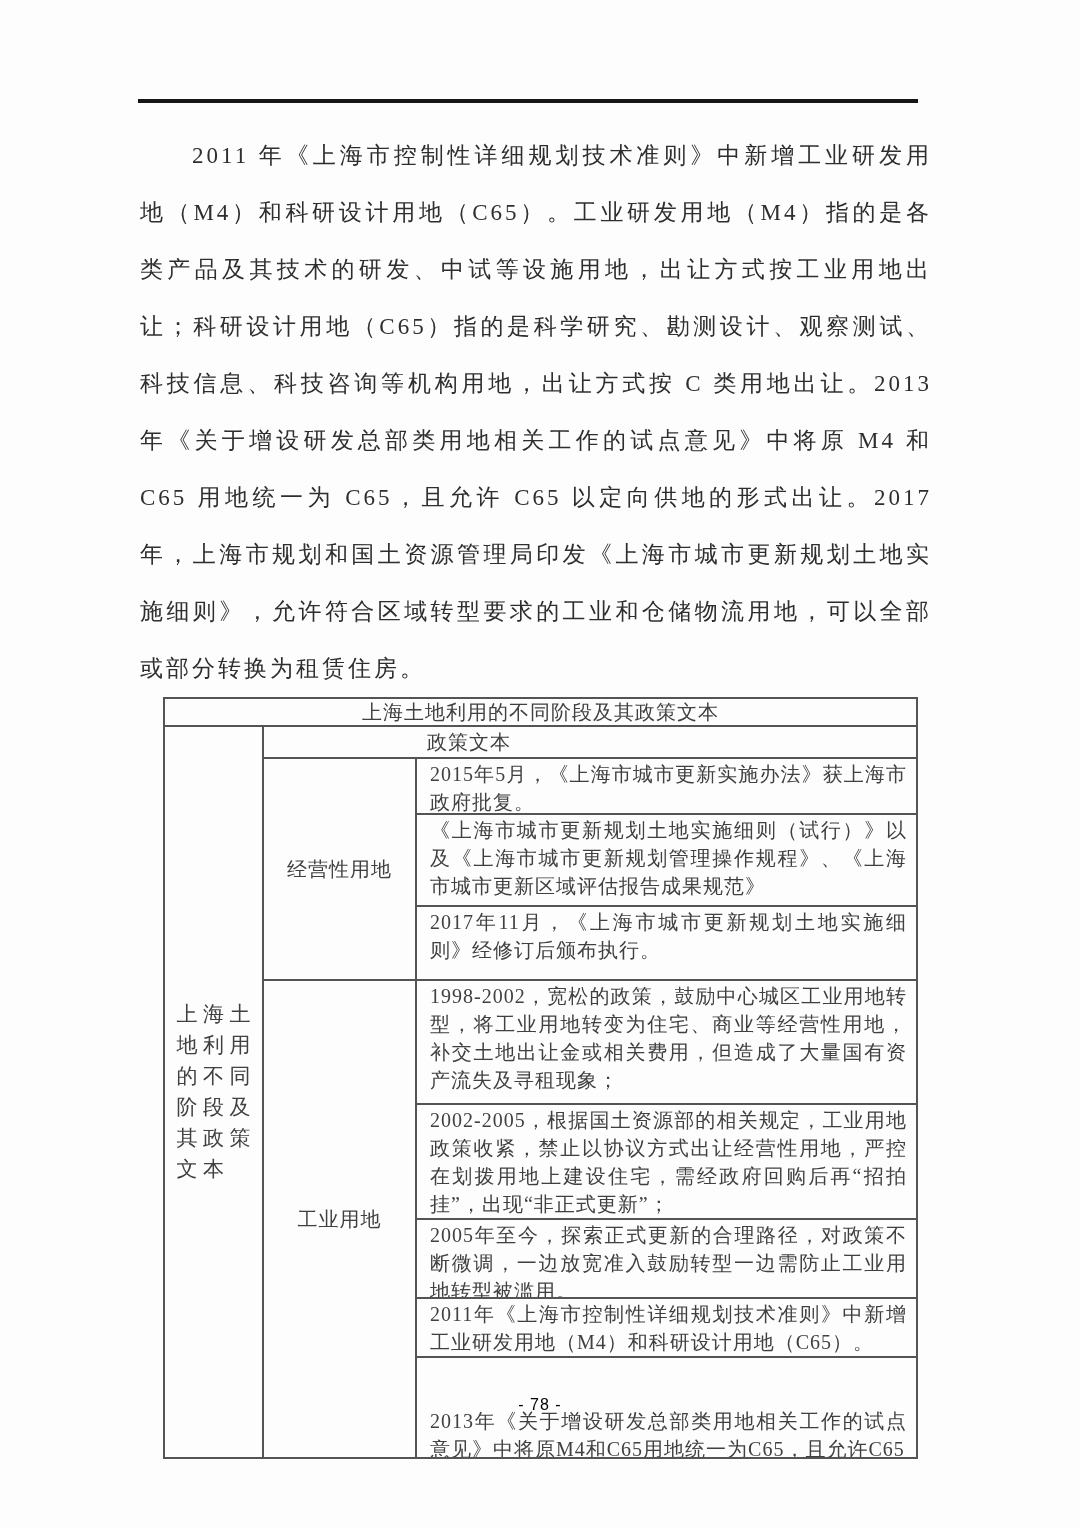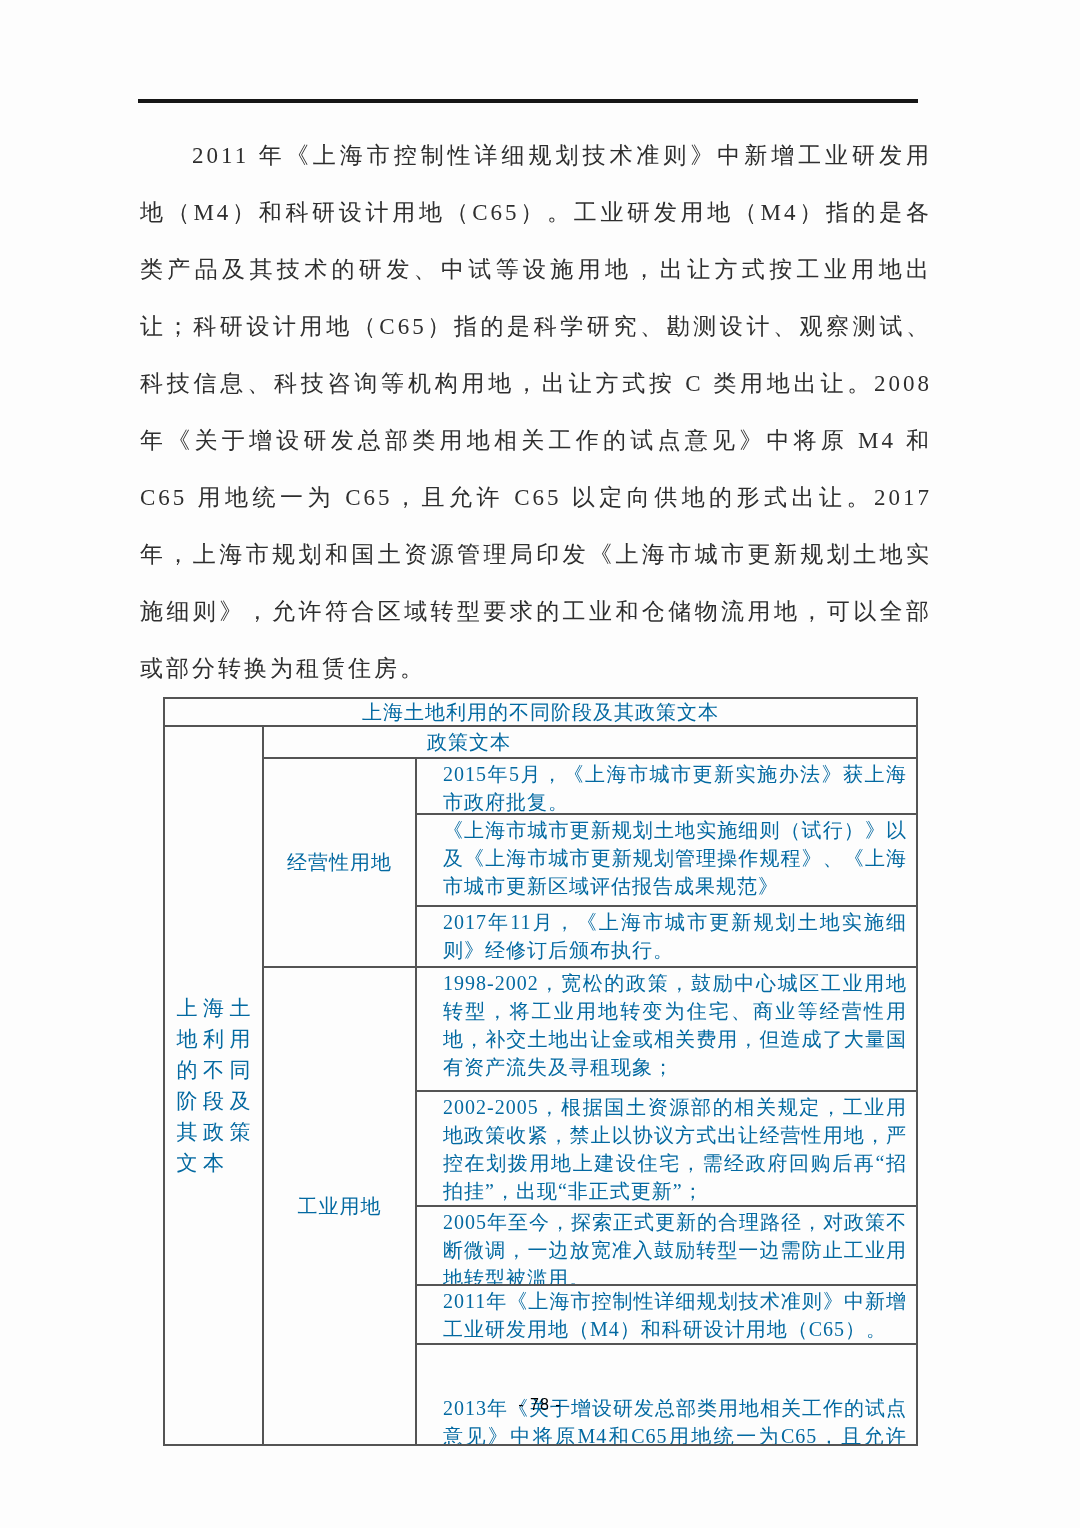--- a/index.html
+++ b/index.html
@@ -21,21 +21,21 @@
     position:absolute;left:140px;top:127px;width:792px;
     font-size:23px;line-height:57px;letter-spacing:3px;
     text-align:justify;text-indent:52px;
     color:#2e2e2e;
   }
   
   .policy-table{
     position:absolute;left:163px;top:697px;width:755px;
     box-sizing:border-box;
     border:2px solid #545454;
-    font-size:20px;color:#0369a1;letter-spacing:1px;
+    font-size:20px;color:#404040;letter-spacing:1px;
     background:#fdfdfd;
   }
   .policy-table *{box-sizing:border-box;}
   .t-title{
     height:28px;line-height:27px;
     border-bottom:2px solid #545454;
     text-align:center;
     overflow:hidden;white-space:nowrap;
   }
   .t-body{display:flex;align-items:stretch;}
@@ -61,51 +61,51 @@
   .t-group{display:flex;border-bottom:2px solid #545454;}
   .t-group:last-child{border-bottom:none;}
   .t-group-label{
     width:153px;border-right:2px solid #545454;
     display:flex;align-items:center;justify-content:center;
     text-align:right;
   }
   .t-group-rows{flex:1;display:flex;flex-direction:column;}
   .p-cell{
     border-bottom:2px solid #545454;
-    padding:1px 9px 0 26px;
+    padding:1px 9px 0 13px;
     line-height:28px;
     text-align:justify;
     overflow:hidden;
   }
   .t-group-rows .p-cell:last-child{border-bottom:none;}
   
   #group-0 .p-cell:nth-child(1){height:56px;}
   #group-0 .p-cell:nth-child(2){height:92px;}
-  #group-0 .p-cell:nth-child(3){height:59px;}
+  #group-0 .p-cell:nth-child(3){height:72px;}
   #group-1 .p-cell:nth-child(1){height:124px;}
   #group-1 .p-cell:nth-child(2){height:115px;}
   #group-1 .p-cell:nth-child(3){height:79px;}
   #group-1 .p-cell:nth-child(4){height:59px;}
   #group-1 .p-cell:nth-child(5){height:51px;margin-top:48px;}
   
   .page-number{
     position:absolute;left:0;top:1396px;width:1080px;
     text-align:center;font-size:16px;color:#000000;
     font-family:"Liberation Sans", sans-serif;
     letter-spacing:1px;
   }
 </style>
 </head>
 <body>
 
 <div class="page">
 
   <div class="header-rule"></div>
 
-  <div class="body-paragraph">2011 年《上海市控制性详细规划技术准则》中新增工业研发用地（M4）和科研设计用地（C65）。工业研发用地（M4）指的是各类产品及其技术的研发、中试等设施用地，出让方式按工业用地出让；科研设计用地（C65）指的是科学研究、勘测设计、观察测试、科技信息、科技咨询等机构用地，出让方式按 C 类用地出让。2008 年《关于增设研发总部类用地相关工作的试点意见》中将原 M4 和 C65 用地统一为 C65，且允许 C65 以定向供地的形式出让。2017 年，上海市规划和国土资源管理局印发《上海市城市更新规划土地实施细则》，允许符合区域转型要求的工业和仓储物流用地，可以全部或部分转换为租赁住房。</div>
+  <div class="body-paragraph">2011 年《上海市控制性详细规划技术准则》中新增工业研发用地（M4）和科研设计用地（C65）。工业研发用地（M4）指的是各类产品及其技术的研发、中试等设施用地，出让方式按工业用地出让；科研设计用地（C65）指的是科学研究、勘测设计、观察测试、科技信息、科技咨询等机构用地，出让方式按 C 类用地出让。2013 年《关于增设研发总部类用地相关工作的试点意见》中将原 M4 和 C65 用地统一为 C65，且允许 C65 以定向供地的形式出让。2017 年，上海市规划和国土资源管理局印发《上海市城市更新规划土地实施细则》，允许符合区域转型要求的工业和仓储物流用地，可以全部或部分转换为租赁住房。</div>
 
   <div class="policy-table">
     <div class="t-title">上海土地利用的不同阶段及其政策文本</div>
     <div class="t-body">
       <div class="t-rowheader" id="row-header">
           <div class="rh-line">
             <span>上</span>
             <span>海</span>
             <span>土</span>
           </div>

